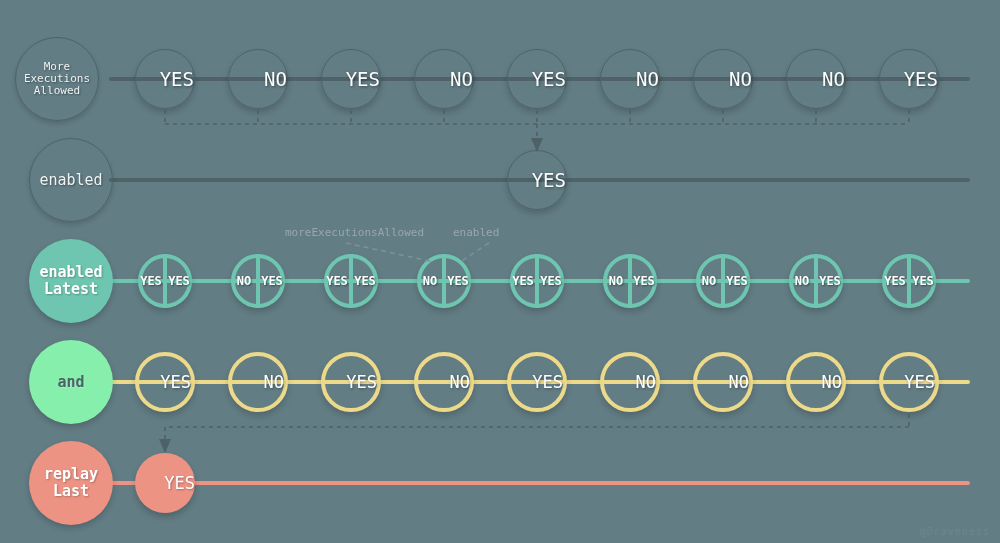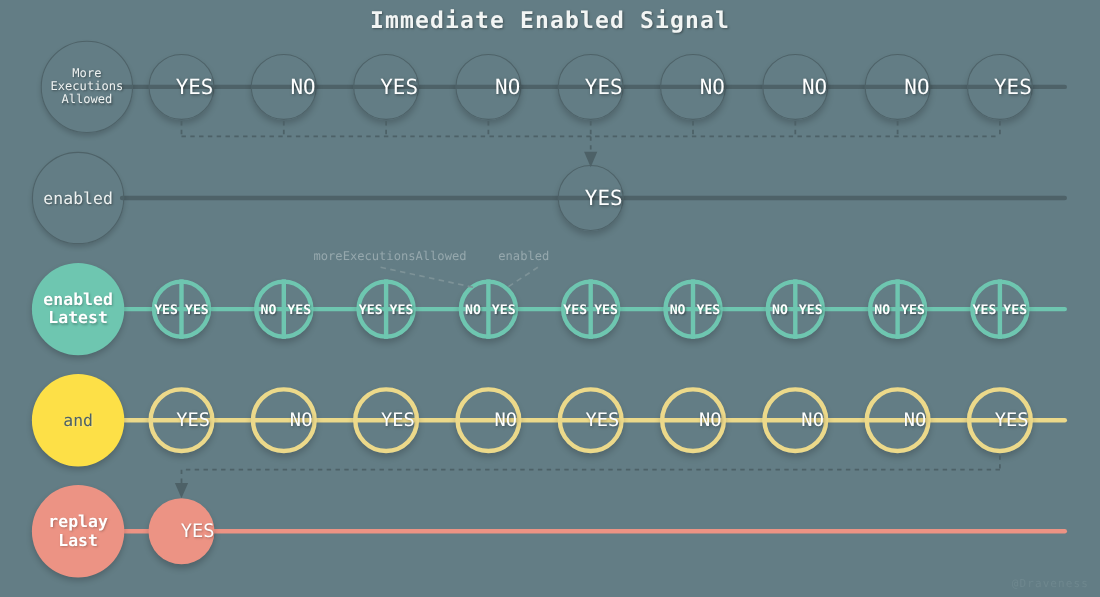--- a/index.html
+++ b/index.html
@@ -42,21 +42,21 @@
   .label-bubble.outline {
     border: 1.5px solid #4e6268;
     background: transparent;
     color: #eef2f1;
     text-shadow: 1px 1px 2px rgba(0,0,0,0.4);
     box-shadow: 0 3px 5px rgba(0,0,0,0.16);
   }
   .label-bubble.teal   { background: #6ec6b0; color: #fff; font-weight: bold;
                          text-shadow: 1px 1px 2px rgba(0,0,0,0.25);
                          box-shadow: 0 3px 6px rgba(0,0,0,0.2); }
-  .label-bubble.yellow { background: #fde047; color: #4d6168; font-weight: normal;
+  .label-bubble.yellow { background: #86efac; color: #4d6168; font-weight: bold;
                          text-shadow: 1px 1px 1px rgba(255,255,255,0.25);
                          box-shadow: 0 3px 6px rgba(0,0,0,0.2); }
   .label-bubble.red    { background: #ec9384; color: #fff; font-weight: bold;
                          text-shadow: 1px 1px 2px rgba(0,0,0,0.25);
                          box-shadow: 0 3px 6px rgba(0,0,0,0.2); }
 
   
   .node {
     position: absolute;
     border-radius: 50%;
@@ -116,26 +116,25 @@
     position: absolute; right: 10px; bottom: 6px;
     font-family: "DejaVu Sans Mono", monospace;
     font-size: 10px; color: #6e878e; letter-spacing: 1px;
   }
 </style>
 </head>
 <body>
 
 <div id="stage">
 
-  <div class="title">Immediate Enabled Signal</div>
 
   <div id="rows-container">
       <div class="row" style="top: 0px;">
         <div class="tl-line dark" style="left: 109px; top: 77px; width: 861px;"></div>
-        <div class="label-bubble outline" style="left: 37px; top: 37px; width: 84px; height: 84px; font-size: 11px;">More
+        <div class="label-bubble outline" style="left: 15px; top: 37px; width: 84px; height: 84px; font-size: 11px;">More
 Executions
 Allowed</div>
         <div class="node plain" style="left: 135px; top: 49px; width: 60px; height: 60px;">
           <span>YES</span>
         </div>
         <div class="node plain" style="left: 228px; top: 49px; width: 60px; height: 60px;">
           <span>NO</span>
         </div>
         <div class="node plain" style="left: 321px; top: 49px; width: 60px; height: 60px;">
           <span>YES</span>

